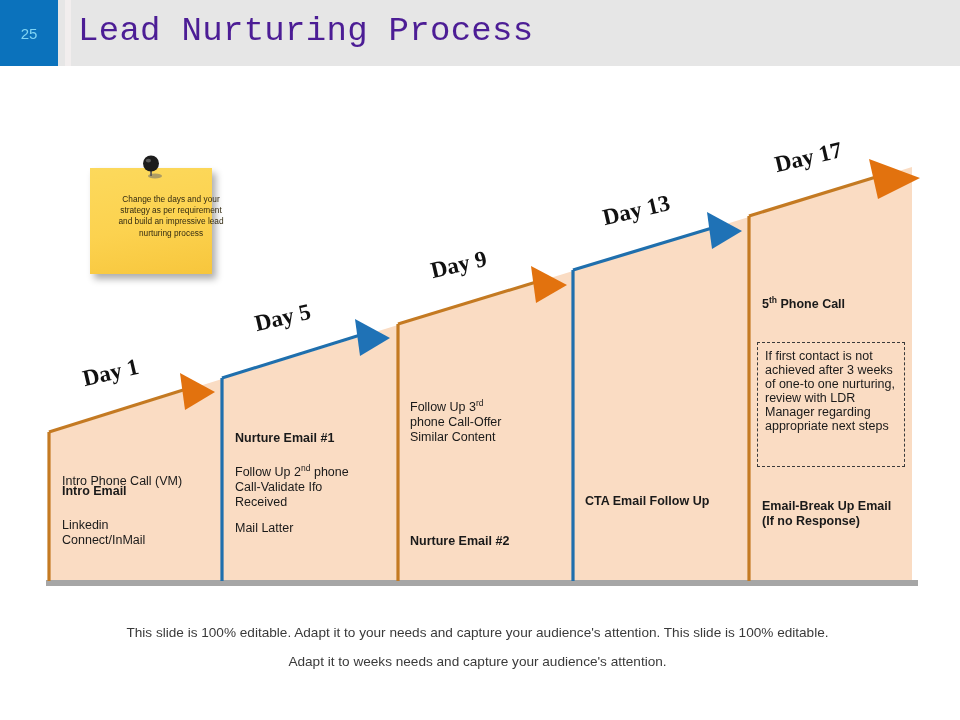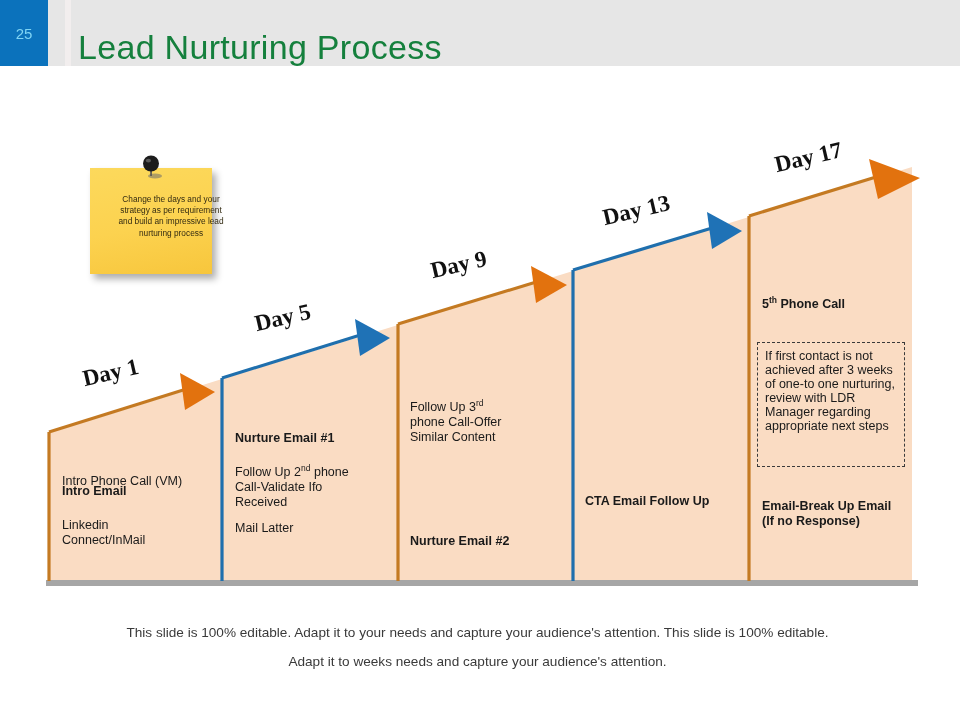--- a/index.html
+++ b/index.html
@@ -16,34 +16,34 @@
   }
 
   
   #header-bar {
     position: absolute; left: 0; top: 0;
     width: 960px; height: 66px;
     background: #e6e6e6;
   }
   #slide-number-box {
     position: absolute; left: 0; top: 0;
-    width: 48px; height: 66px;
+    width: 58px; height: 66px;
     background: #0b72bc;
     display: flex; align-items: center; justify-content: center;
   }
   #slide-number {
     color: #7fd4f4;
     font-size: 15px;
     font-family: "Liberation Sans", sans-serif;
   }
   #page-title {
-    position: absolute; left: 78px; top: 28px;
-    font-family: Liberation Sans, sans-serif;
+    position: absolute; left: 78px; top: 12px;
+    font-family: Liberation Mono, monospace;
     font-size: 34px;
-    color: #15803d;
+    color: #4c1d95;
     letter-spacing: 0.3px;
   }
   #header-divider {
     position: absolute; left: 65px; top: 0;
     width: 6px; height: 66px;
     background: #f2eeee;
   }
 
   
   #stair-svg {

